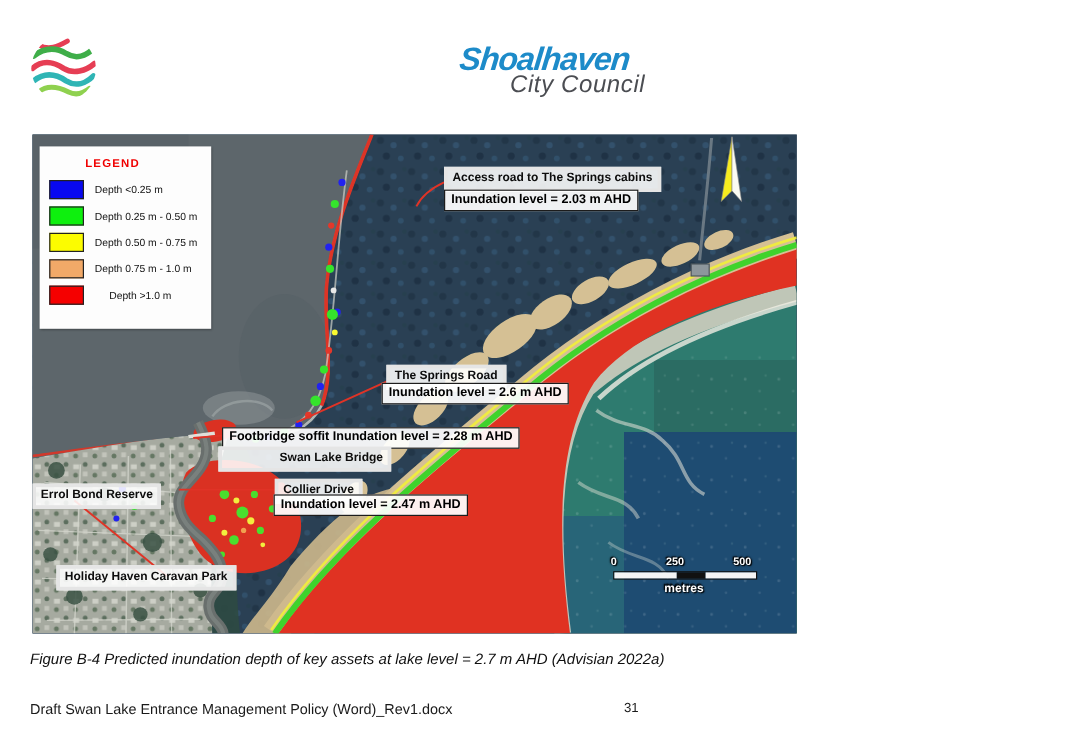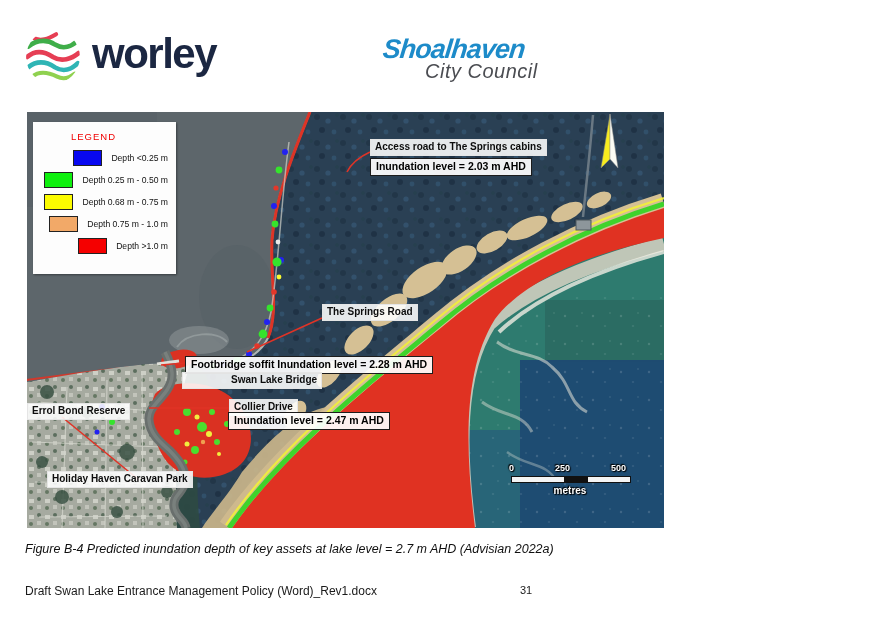--- a/index.html
+++ b/index.html
@@ -11,29 +11,29 @@
   .worley{position:absolute;left:24px;top:28px;display:flex;align-items:center;gap:10px;}
   .worley-text{font-size:42px;font-weight:bold;color:#1b2742;letter-spacing:-1.5px;line-height:1;padding-bottom:6px;}
   .shoalhaven{position:absolute;left:383px;top:36px;width:180px;}
   .shoal-script{font-size:27px;font-weight:bold;font-style:italic;color:#1d8bc9;letter-spacing:-1px;transform:skewX(-6deg);display:inline-block;line-height:1;}
   .shoal-sub{font-size:20px;font-style:italic;color:#4b4d52;margin-left:42px;margin-top:-3px;letter-spacing:0.5px;}
   
   .map{position:absolute;left:27px;top:112px;width:637px;height:416px;background:#2a4054;overflow:hidden;}
   .map svg.base{position:absolute;left:0;top:0;}
   
   .legend{position:absolute;left:6px;top:10px;width:127px;background:#fdfdfd;box-shadow:1px 1px 2px rgba(0,0,0,.4);padding:7px 8px 9px 8px;}
-  .legend-title{color:#f00000;font-weight:normal;font-size:9.5px;letter-spacing:1px;margin:2px 0 8px 30px;}
-  .legend-row{display:flex;align-items:center;margin-bottom:7px;height:15px;justify-content:flex-end;}
-  .legend-row:last-child{margin-bottom:12px;}
+  .legend-title{color:#f00000;font-weight:bold;font-size:9.5px;letter-spacing:1px;margin:2px 0 8px 30px;}
+  .legend-row{display:flex;align-items:center;margin-bottom:7px;height:15px;}
+  .legend-row:last-child{margin-bottom:12px;gap:12px;}
   .swatch{width:27px;height:14px;border:1px solid #222;margin-right:9px;flex:none;}
   .sw-blue{background:#0808f0;} .sw-green{background:#0ef00e;} .sw-yellow{background:#fcfc00;}
   .sw-orange{background:#f2a968;} .sw-red{background:#f50000;}
   .legend-label{font-size:8.6px;color:#111;white-space:nowrap;}
   
-  .map-label{position:absolute;background:rgba(255,255,255,.88);border:1px solid #e5e5e5;
+  .map-label{position:absolute;background:rgba(255,255,255,.88);border:3px solid #e5e5e5;
     font-weight:bold;font-size:10px;color:#0d0d0d;padding:1px 4px;white-space:nowrap;line-height:1.25;}
   .level-box{position:absolute;background:rgba(255,255,255,.93);border:1.6px solid #1c1c1c;
     font-weight:bold;font-size:10.5px;color:#000;padding:1px 5px;white-space:nowrap;line-height:1.3;}
   
   .scalebar{position:absolute;left:478px;top:351px;width:132px;height:40px;font-weight:bold;color:#fff;
     text-shadow:0 0 2px #000,1px 1px 1px #000,-1px -1px 1px #000;}
   .sb-tick{position:absolute;top:0;font-size:9px;}
   .sb-bar{position:absolute;left:6px;top:13px;width:118px;height:5px;border:1px solid #111;display:flex;}
   .sb-seg{height:100%;}
   .sb-w{background:#f4f4f4;} .sb-b{background:#111;}
@@ -54,21 +54,20 @@
         </clipPath>
       </defs>
     <g clip-path="url(#wclip)" fill="none" stroke-linecap="round">
       <path d="M8,9 C16,14 24,10 31,6" stroke="#e63e54" stroke-width="4"></path>
       <path d="M4,18 C14,10 24,12 30,16 C38,21 46,18 52,12" stroke="#3fae49" stroke-width="4.5"></path>
       <path d="M3,28 C12,20 22,24 28,28 C36,33 46,30 53,24" stroke="#e63e54" stroke-width="4.5"></path>
       <path d="M4,38 C14,30 24,34 30,38 C38,43 46,40 52,34" stroke="#2fb5b5" stroke-width="4.5"></path>
       <path d="M8,47 C16,40 26,44 32,47 C38,50 44,48 49,44" stroke="#8fd14f" stroke-width="4"></path>
     </g>
   </svg>
-  <div class="worley-text">worley</div>
 </div>
 
 <div class="shoalhaven">
   <span class="shoal-script">Shoalhaven</span>
   <div class="shoal-sub">City Council</div>
 </div>
 
 <div class="map">
 
   <svg class="base" width="637" height="416" viewBox="0 0 637 416">
@@ -257,36 +256,37 @@
     <div class="legend-row">
       <span class="swatch sw-blue"></span>
       <span class="legend-label">Depth &lt;0.25 m</span>
     </div>
     <div class="legend-row">
       <span class="swatch sw-green"></span>
       <span class="legend-label">Depth 0.25 m - 0.50 m</span>
     </div>
     <div class="legend-row">
       <span class="swatch sw-yellow"></span>
-      <span class="legend-label">Depth 0.68 m - 0.75 m</span>
+      <span class="legend-label">Depth 0.50 m - 0.75 m</span>
     </div>
     <div class="legend-row">
       <span class="swatch sw-orange"></span>
       <span class="legend-label">Depth 0.75 m - 1.0 m</span>
     </div>
     <div class="legend-row">
       <span class="swatch sw-red"></span>
       <span class="legend-label">Depth &gt;1.0 m</span>
     </div>
   </div>
 
   <div class="map-label" style="left:343px;top:27px;">Access road to The Springs cabins</div>
   <div class="level-box" style="left:343px;top:46px;">Inundation level = 2.03 m AHD</div>
 
   <div class="map-label" style="left:295px;top:192px;">The Springs Road</div>
+  <div class="level-box" style="left:291px;top:207px;">Inundation level = 2.6 m AHD</div>
 
   <div class="level-box" style="left:158px;top:244px;">Footbridge soffit Inundation level = 2.28 m AHD</div>
   <div class="map-label" style="left:155px;top:260px;padding-left:48px;">Swan Lake Bridge</div>
 
   <div class="map-label" style="left:202px;top:287px;">Collier Drive</div>
   <div class="level-box" style="left:201px;top:300px;">Inundation level = 2.47 m AHD</div>
 
   <div class="map-label" style="left:0px;top:291px;">Errol Bond Reserve</div>
   <div class="map-label" style="left:20px;top:359px;">Holiday Haven Caravan Park</div>
 

